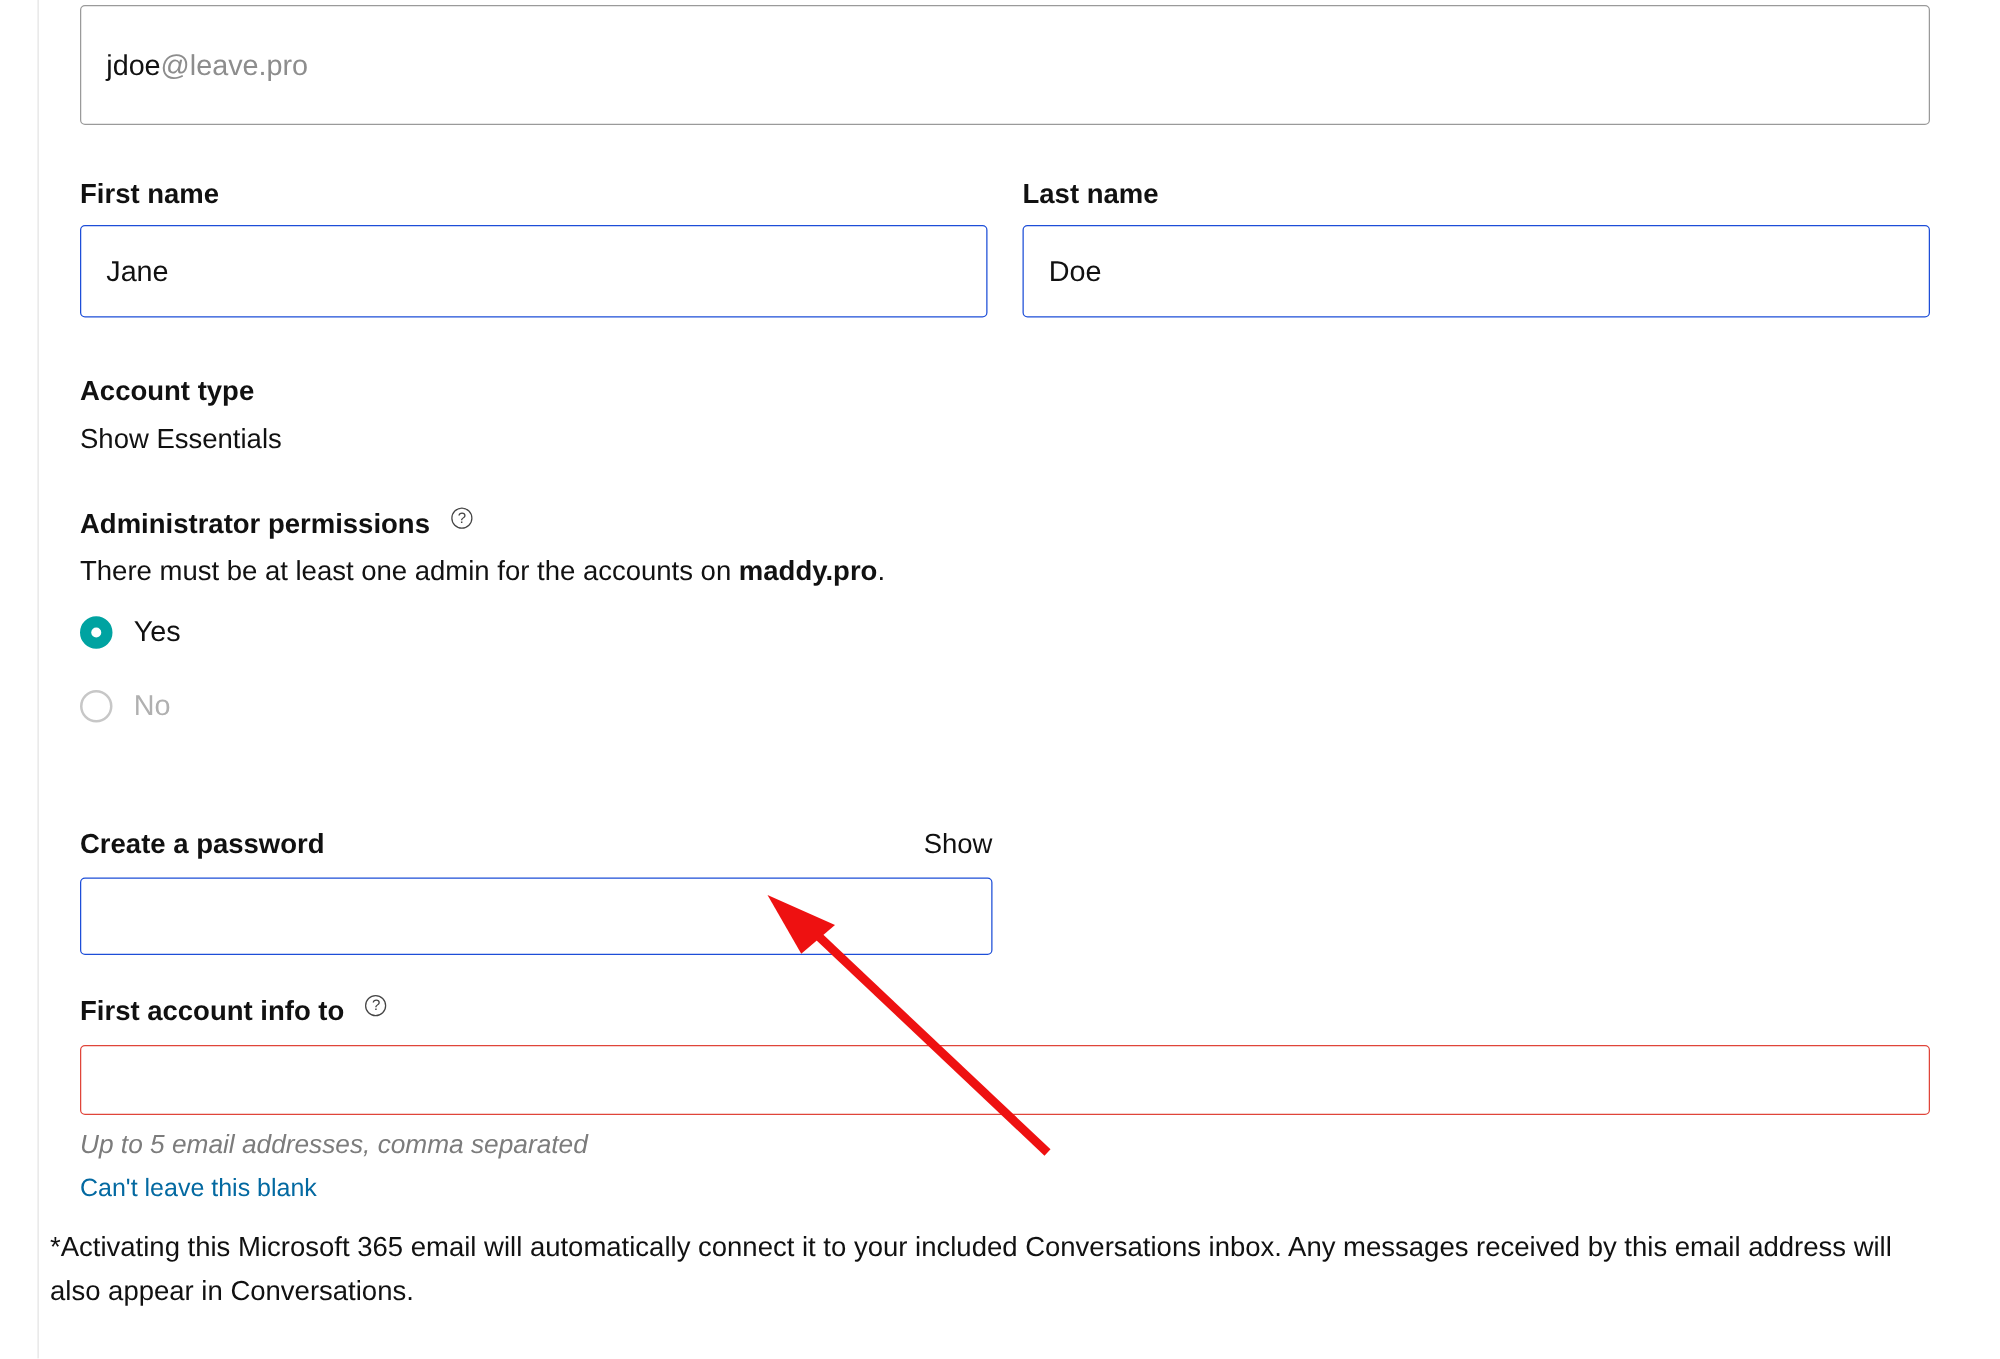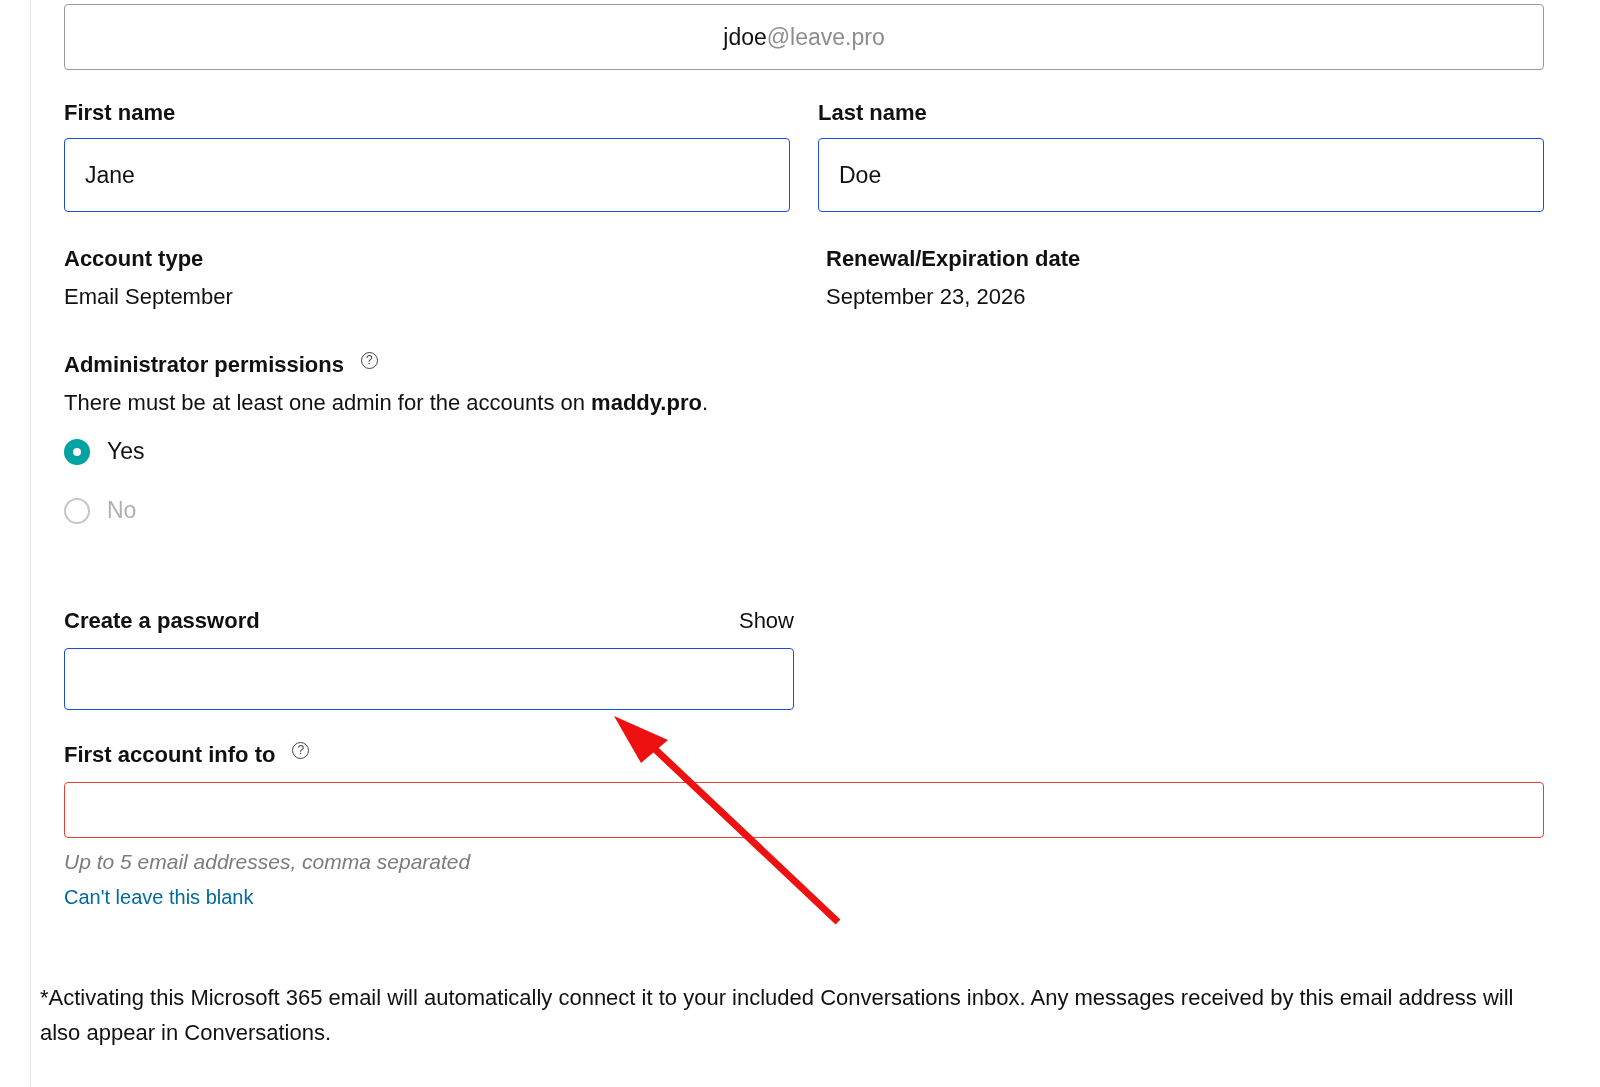--- a/index.html
+++ b/index.html
@@ -46,45 +46,45 @@
     padding: 0 20px;
     outline: none;
   }
   .email-row {
     position: relative;
     margin-top: 4px;
   }
   .email-input-wrap {
     position: relative;
     width: 1480px;
-    height: 66px;
+    height: 96px;
     border: 1px solid #9a9a9a;
     border-radius: 4px;
     background: #ffffff;
     display: flex;
     align-items: center;
     padding: 0 20px;
-    justify-content: center;
   }
   .email-user {
     font-size: 23px;
     color: #111111;
   }
   .email-domain {
     font-size: 23px;
     color: #8d8d8d;
   }
 
   .two-col {
     display: flex;
     gap: 28px;
     margin-top: 30px;
   }
   .col {
     width: 726px;
+    margin-top: 12px;
   }
   .field-label {
     font-size: 22px;
     font-weight: bold;
     color: #111111;
     margin-bottom: 12px;
     display: block;
   }
   .field-value {
     font-size: 22px;
@@ -249,25 +249,21 @@
       </div>
       <div class="col">
         <span class="field-label">Last name</span>
         <input class="text-input" type="text" value="Doe" style="">
       </div>
     </div>
 
     <div class="info-row">
       <div class="col">
         <span class="field-label">Account type</span>
-        <div class="field-value">Email September</div>
-      </div>
-      <div class="col">
-        <span class="field-label">Renewal/Expiration date</span>
-        <div class="field-value">September 23, 2026</div>
+        <div class="field-value">Show Essentials</div>
       </div>
     </div>
 
     <div class="admin-block">
       <div class="label-with-help">
         <span>Administrator permissions</span>
         <span class="help-icon">?</span>
       </div>
       <div class="admin-note">
         <span>There must be at least one admin for the accounts on </span><b>maddy.pro</b><span>.</span>

